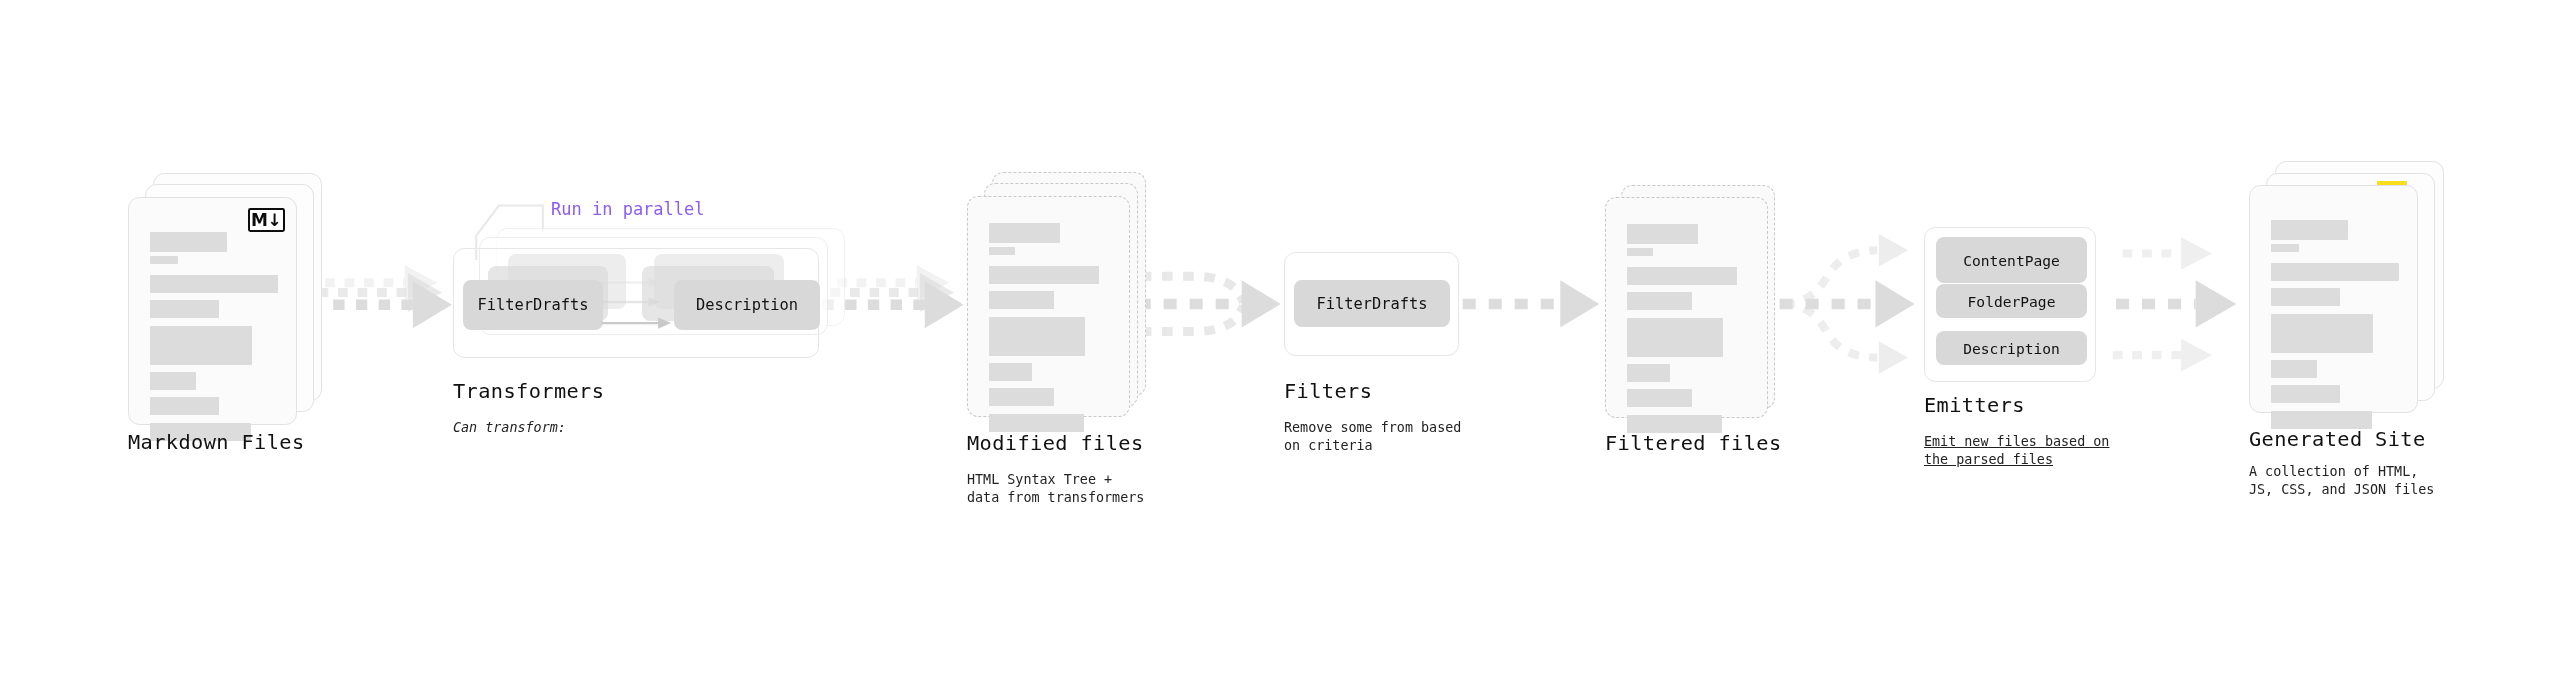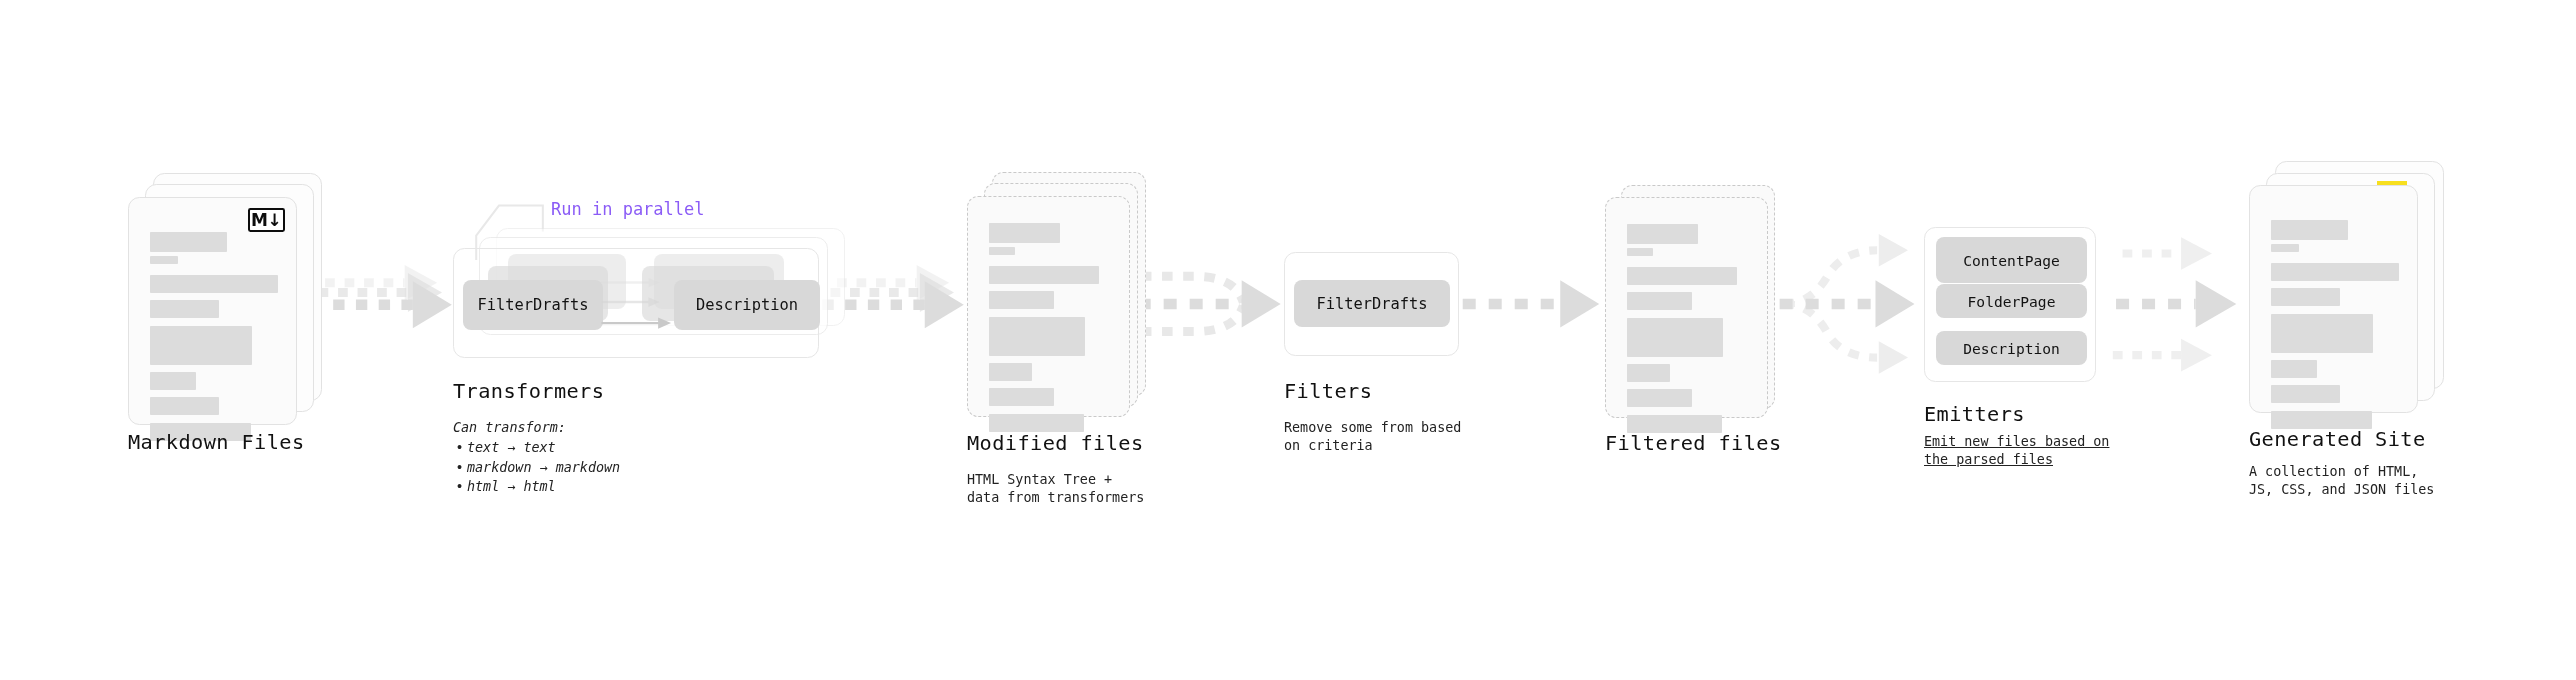--- a/index.html
+++ b/index.html
@@ -296,25 +296,20 @@
         <line x1="0" y1="68" x2="72" y2="68" stroke="#c9c9c9" stroke-width="3"></line>
         <polygon points="70,61 86,68 70,75" fill="#c9c9c9"></polygon>
       </g>
     </svg>
 
     <div class="runlabel" style="left:551px; top:199px;">Run in parallel</div>
   </div>
   <div class="caption-title" style="left:453px; top:379px;">Transformers</div>
   <div class="caption-list" style="left:453px; top:418px;font-style:italic;">
     <div class="lead">Can transform:</div>
-    <ul>
-      <li>text → text</li>
-      <li>markdown → markdown</li>
-      <li>html → html</li>
-    </ul>
   </div>
 
   <div class="doc-stack">
     <div class="doc-card dashed abs" style="left:992px; top:172px; width:154px; height:224px;"></div>
     <div class="doc-card dashed abs" style="left:984px; top:183px; width:154px; height:224px;"></div>
     <div class="doc-card dashed abs" style="left:967px; top:196px; width:163px; height:221px;">
       <div class="skel-wrap" style="top:26px;">
         <div class="skel h-title" style="width:58%;"></div>
         <div class="skel h-sub" style="width:21%;"></div>
         <div class="skel" style="width:90%;"></div>
@@ -354,21 +349,21 @@
     </div>
   </div>
   <div class="caption-title" style="left:1605px; top:431px;">Filtered files</div>
 
   <div>
     <div class="group-box" style="left:1924px; top:227px; width:172px; height:155px;"></div>
     <div class="chip" style="left:1936px; top:237px; width:151px; height:46px; font-size:14.6px;">ContentPage</div>
     <div class="chip" style="left:1936px; top:284px; width:151px; height:34px; font-size:14.6px;">FolderPage</div>
     <div class="chip" style="left:1936px; top:331px; width:151px; height:34px; font-size:14.6px;">Description</div>
   </div>
-  <div class="caption-title" style="left:1924px; top:402px;">Emitters</div>
+  <div class="caption-title" style="left:1924px; top:393px;">Emitters</div>
   <div class="caption-desc" style="left:1924px; top:433px;text-decoration:underline;">Emit new files based on
 the parsed files</div>
 
   <div class="doc-stack">
     <div class="doc-card back2 abs" style="left:2275px; top:161px; width:169px; height:228px;">
       <div class="badge-css" style="right:26px; top:12.2px; width:30px; height:4.1px;">
         <span class="csslabel">CSS</span>
       </div>
     </div>
     <div class="doc-card back1 abs" style="left:2266px; top:173px; width:169px; height:228px;">

